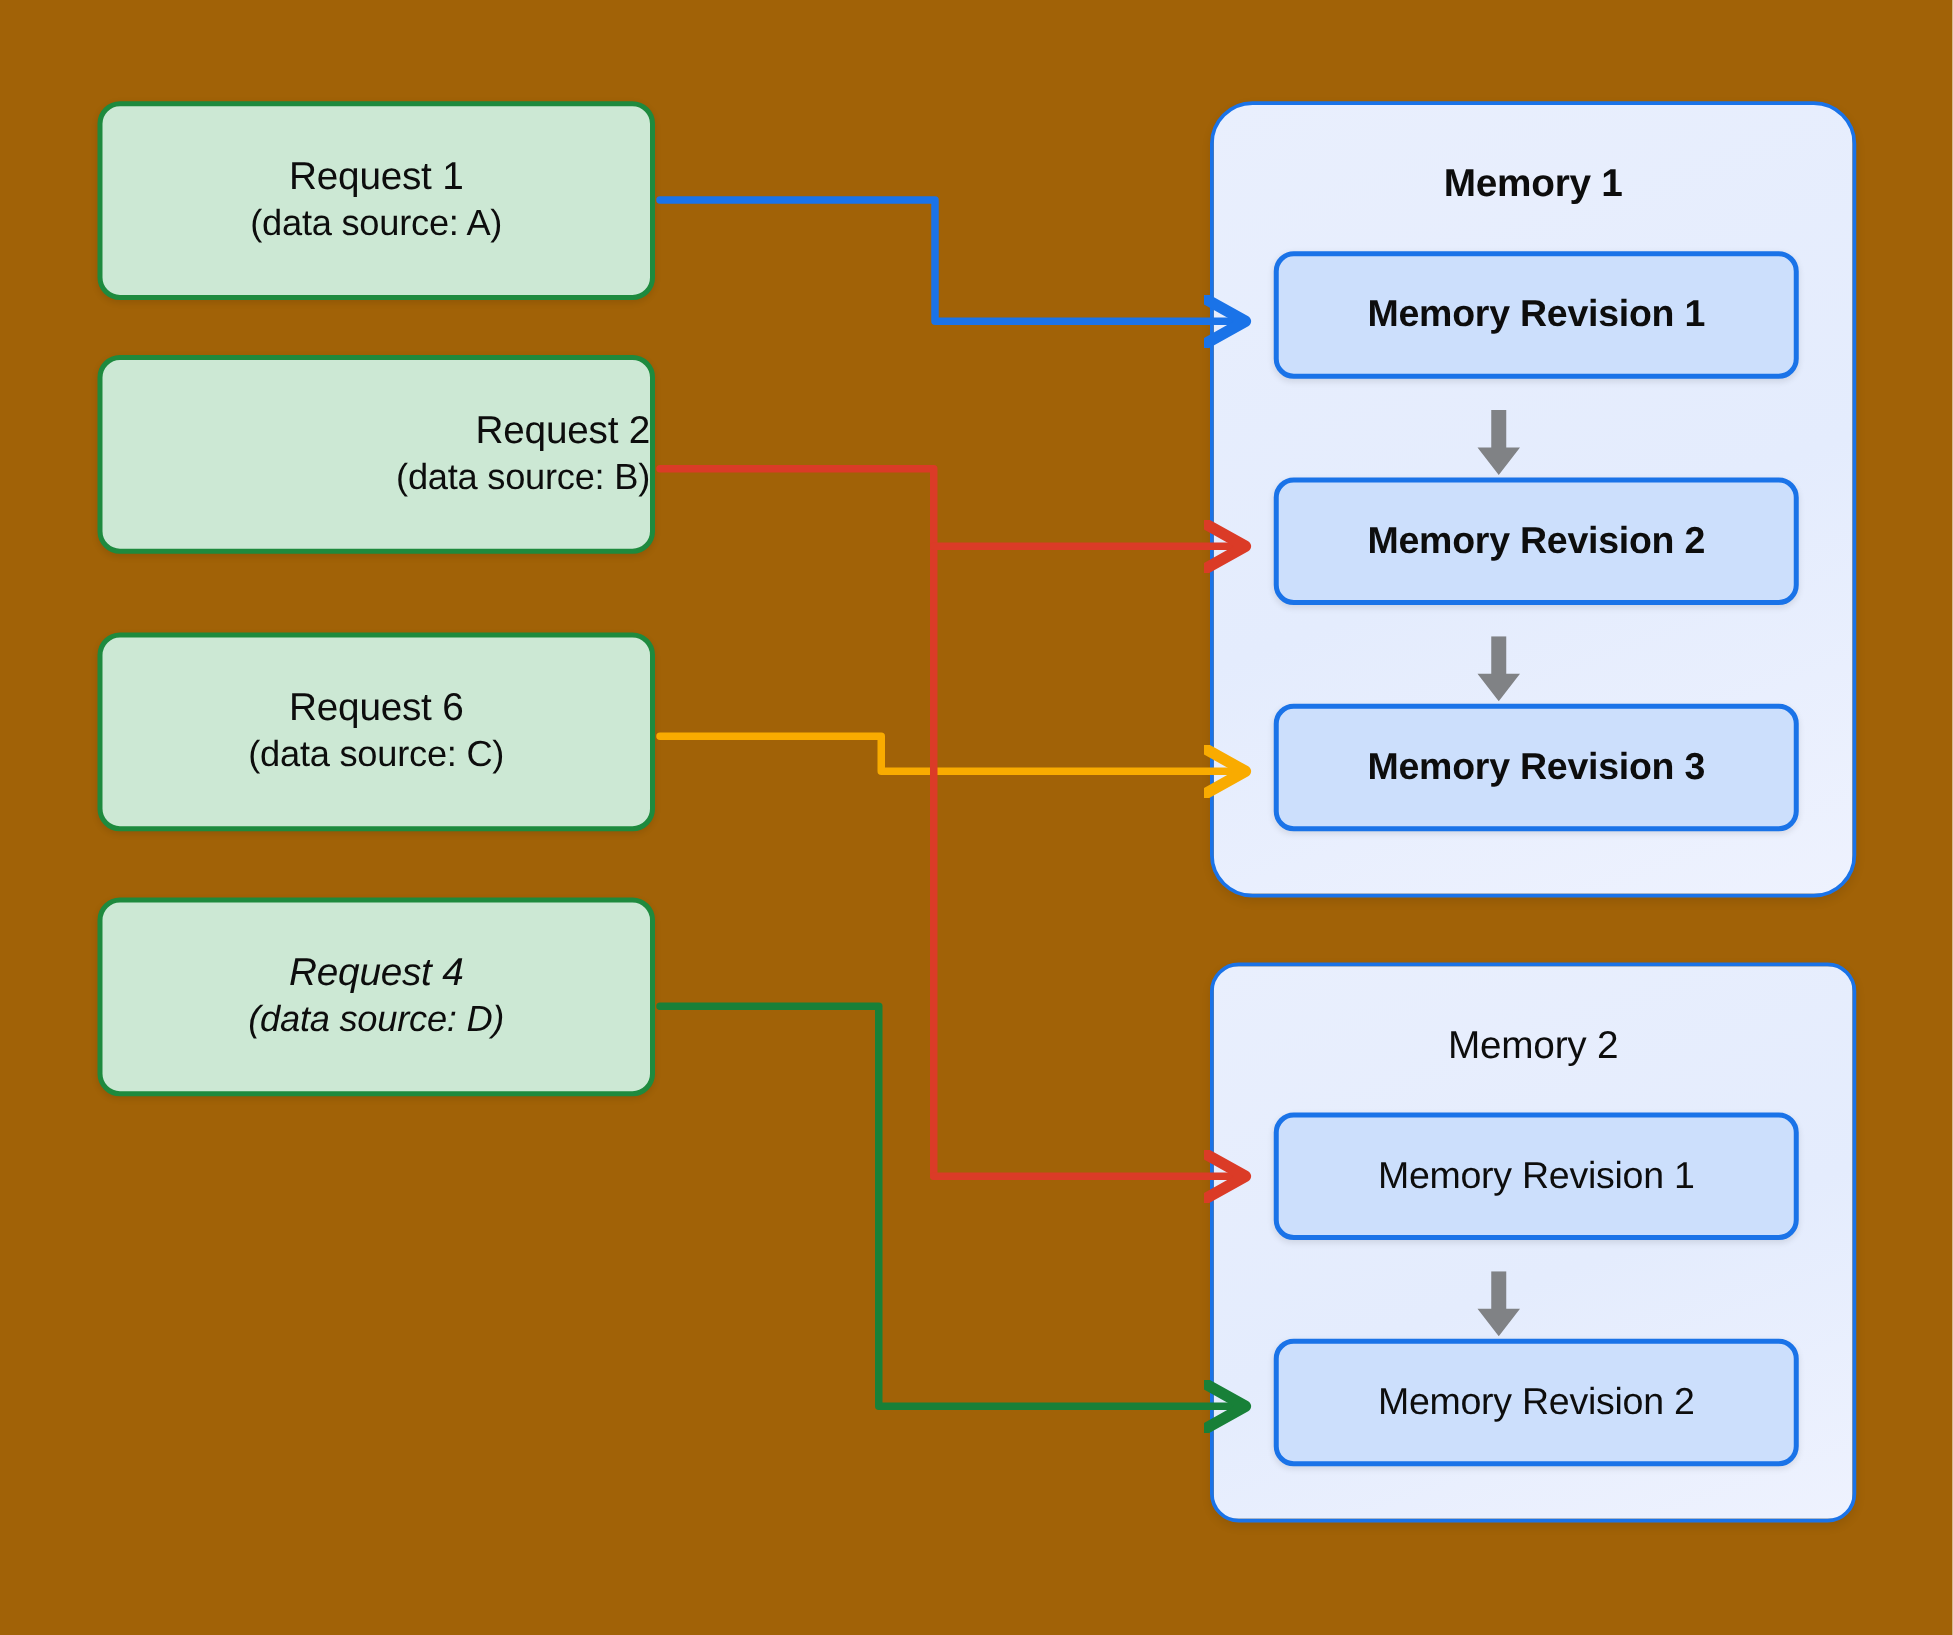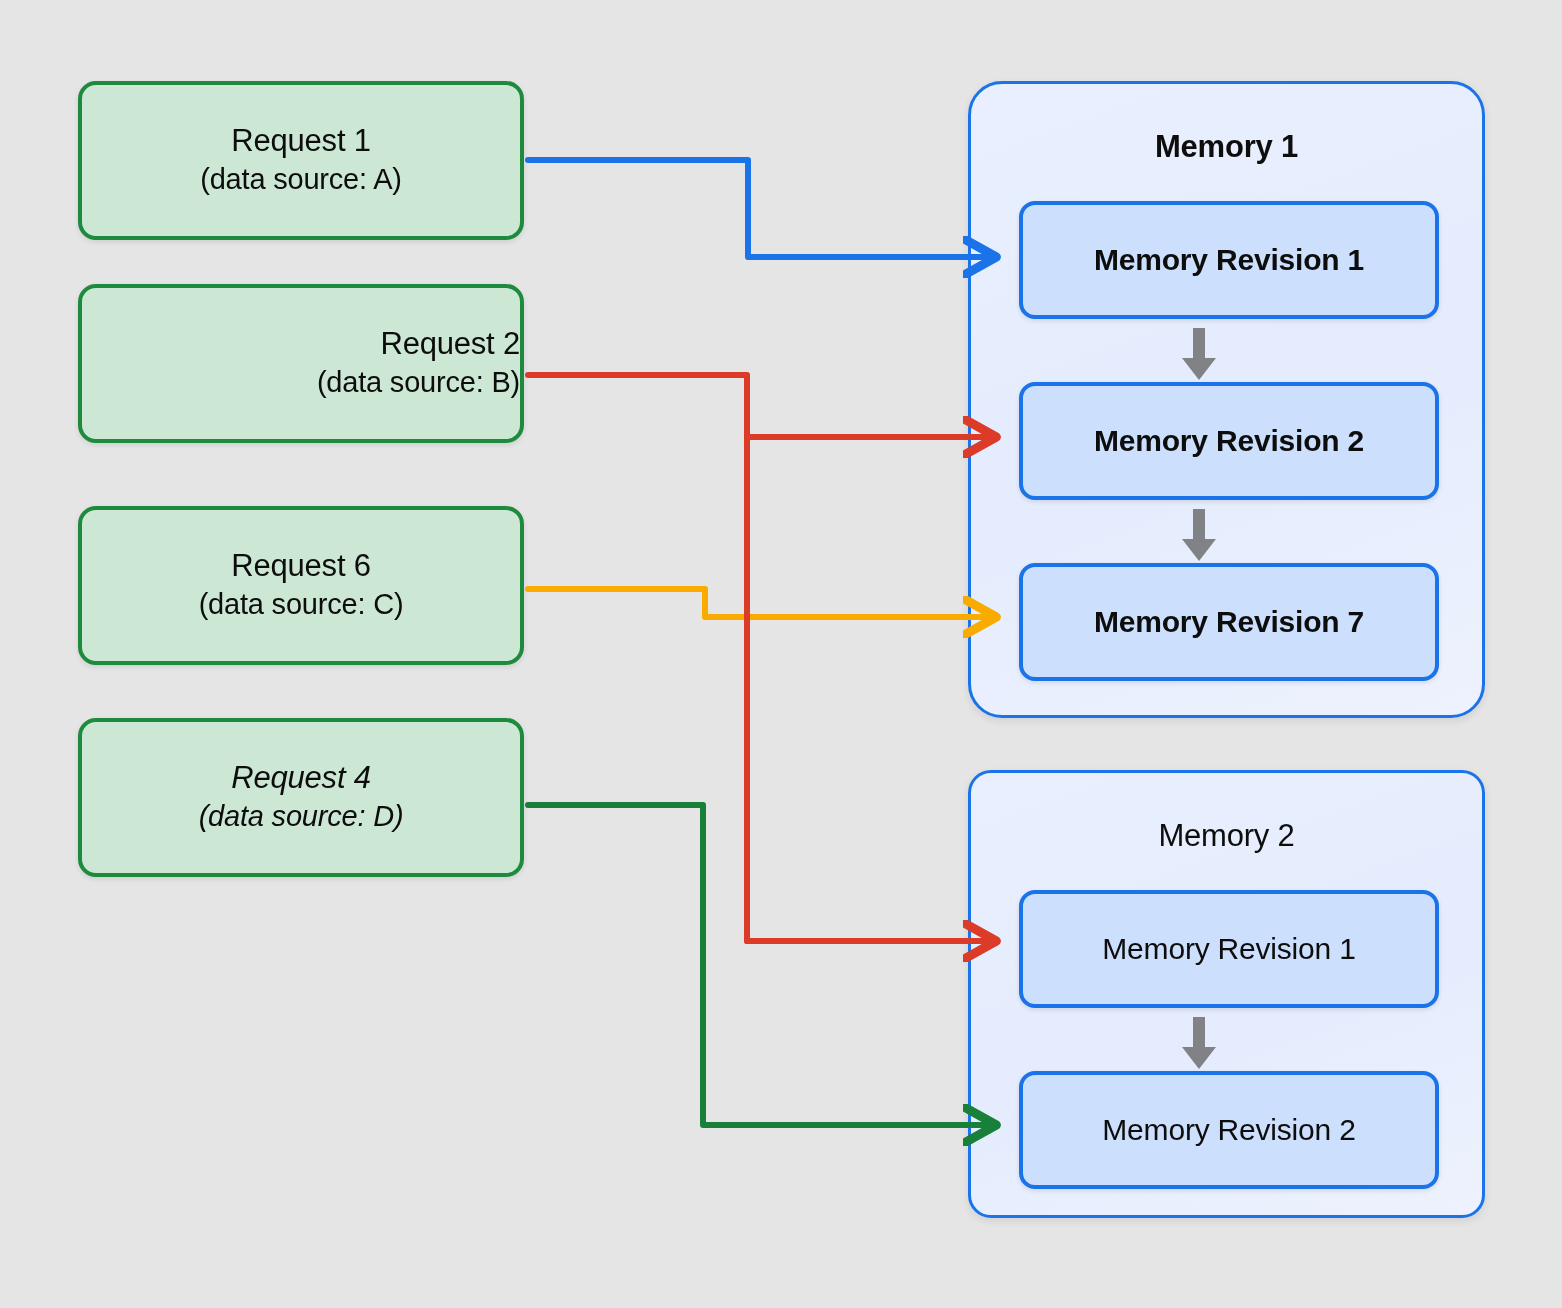--- a/index.html
+++ b/index.html
@@ -7,21 +7,21 @@
     padding: 0;
     background: #ffffff;
   }
   body {
     font-family: "Liberation Sans", sans-serif;
   }
   #canvas {
     position: relative;
     width: 1562px;
     height: 1308px;
-    background: #e5e5e5;
+    background: #a16207;
     overflow: hidden;
   }
 
   
   .request-box {
     position: absolute;
     left: 78px;
     width: 446px;
     height: 159px;
     box-sizing: border-box;
@@ -64,21 +64,21 @@
     right: 0;
     text-align: center;
     font-size: 31px;
     color: #0d0d0d;
     letter-spacing: -0.2px;
   }
   .revision-box {
     position: absolute;
     left: 48px;
     width: 420px;
-    height: 118px;
+    height: 102px;
     box-sizing: border-box;
     background: #ccdffc;
     border: 4px solid #1a73e8;
     border-radius: 16px;
     display: flex;
     align-items: center;
     justify-content: center;
     box-shadow: 0 2px 5px rgba(0,0,0,0.10);
   }
   .revision-label {
@@ -144,21 +144,21 @@
 
     <div class="revision-box" style="top:298px;">
       <span class="revision-label">Memory Revision 2</span>
     </div>
 
     <svg style="position:absolute; left:208px; top:425px;" width="40" height="52" viewBox="0 0 40 52">
       <path class="inner-arrow" d="M14 0 h12 v30 h11 L20 52 L3 30 h11 Z"></path>
     </svg>
 
     <div class="revision-box" style="top:479px;">
-      <span class="revision-label">Memory Revision 7</span>
+      <span class="revision-label">Memory Revision 3</span>
     </div>
   </div>
 
   <div class="memory-container" style="top:770px; height:448px;border-radius:23px;">
     <div class="memory-title" style="top:45px;">Memory 2</div>
 
     <div class="revision-box" style="top:117px;">
       <span class="revision-label">Memory Revision 1</span>
     </div>
 

